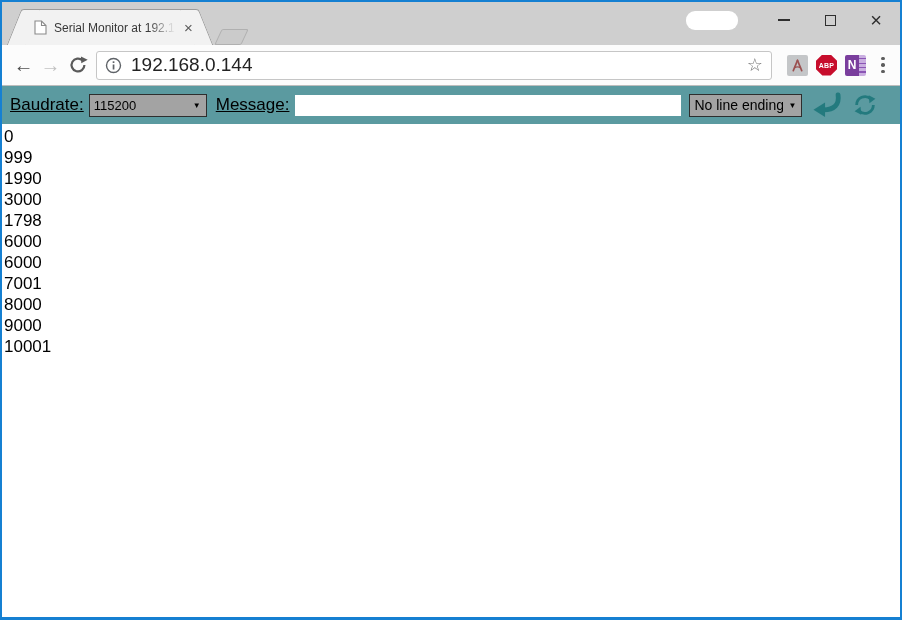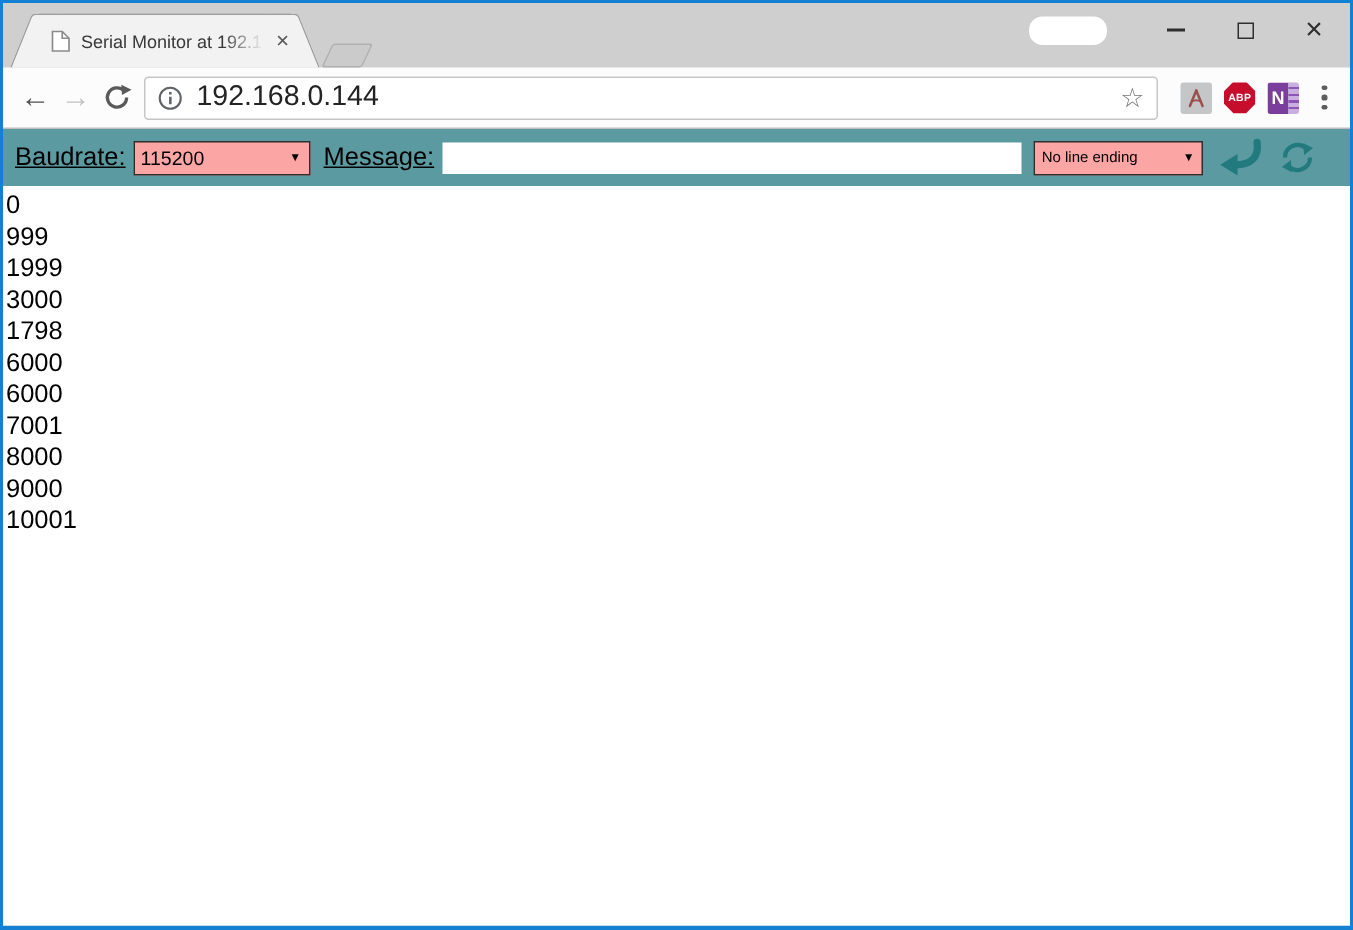--- a/index.html
+++ b/index.html
@@ -100,33 +100,33 @@
   .menu-dots { width: 18px; margin-left: 8px; display: flex; flex-direction: column; align-items: center; gap: 3px; flex: none; }
   .menu-dots i { width: 3.5px; height: 3.5px; background: #5d5d5d; border-radius: 50%; display: block; }
 
   
   .tealbar {
     height: 38px; background: #5b9aa0;
     display: flex; align-items: center; padding-left: 8px;
   }
   .tb-label { font-size: 17px; color: #000; flex: none; text-decoration: underline; }
   .selwrap {
-    position: relative; background: #fca5a5; border: 1px solid #2e2e2e;
+    position: relative; background: #a3a3a3; border: 1px solid #2e2e2e;
     height: 23px; display: flex; align-items: center; flex: none; margin-left: 5px;
   }
   .selwrap select {
     appearance: none; -webkit-appearance: none;
     border: none; background: transparent; outline: none;
     width: 100%; height: 100%; font-family: "Liberation Sans", sans-serif;
     padding: 0 18px 0 4px; color: #000;
   }
   .selwrap.baud { width: 118px; }
   .selwrap.baud select { font-size: 13px; }
   .selwrap.lineend { width: 113px; margin-left: 8px; }
-  .selwrap.lineend select { font-size: 10px; }
+  .selwrap.lineend select { font-size: 14px; }
   .selarrow {
     position: absolute; right: 5px; top: 50%; transform: translateY(-50%);
     font-size: 8px; color: #000; pointer-events: none;
   }
   .tb-label.msg { margin-left: 9px; margin-right: 6px; }
   .msg-input {
     width: 386px; height: 21px; border: none; outline: none;
     background: #fff; font-size: 14px; padding: 0 4px;
     font-family: "Liberation Sans", sans-serif; flex: none;
   }
@@ -238,21 +238,21 @@
         <polygon points="10,24.5 2.8,20.8 9.2,15.8" fill="#237a7e"></polygon>
         <path d="M5 14 a9 9 0 0 1 15.2 -6.5" fill="none" stroke="#237a7e" stroke-width="3"></path>
         <polygon points="18,3.5 25.2,7.2 18.8,12.2" fill="#237a7e"></polygon>
       </svg>
     </span>
   </div>
 
   <div class="content">
       <div class="serial-line">0</div>
       <div class="serial-line">999</div>
-      <div class="serial-line">1999</div>
+      <div class="serial-line">1990</div>
       <div class="serial-line">3000</div>
       <div class="serial-line">1798</div>
       <div class="serial-line">6000</div>
       <div class="serial-line">6000</div>
       <div class="serial-line">7001</div>
       <div class="serial-line">8000</div>
       <div class="serial-line">9000</div>
       <div class="serial-line">10001</div>
     </div>
 

